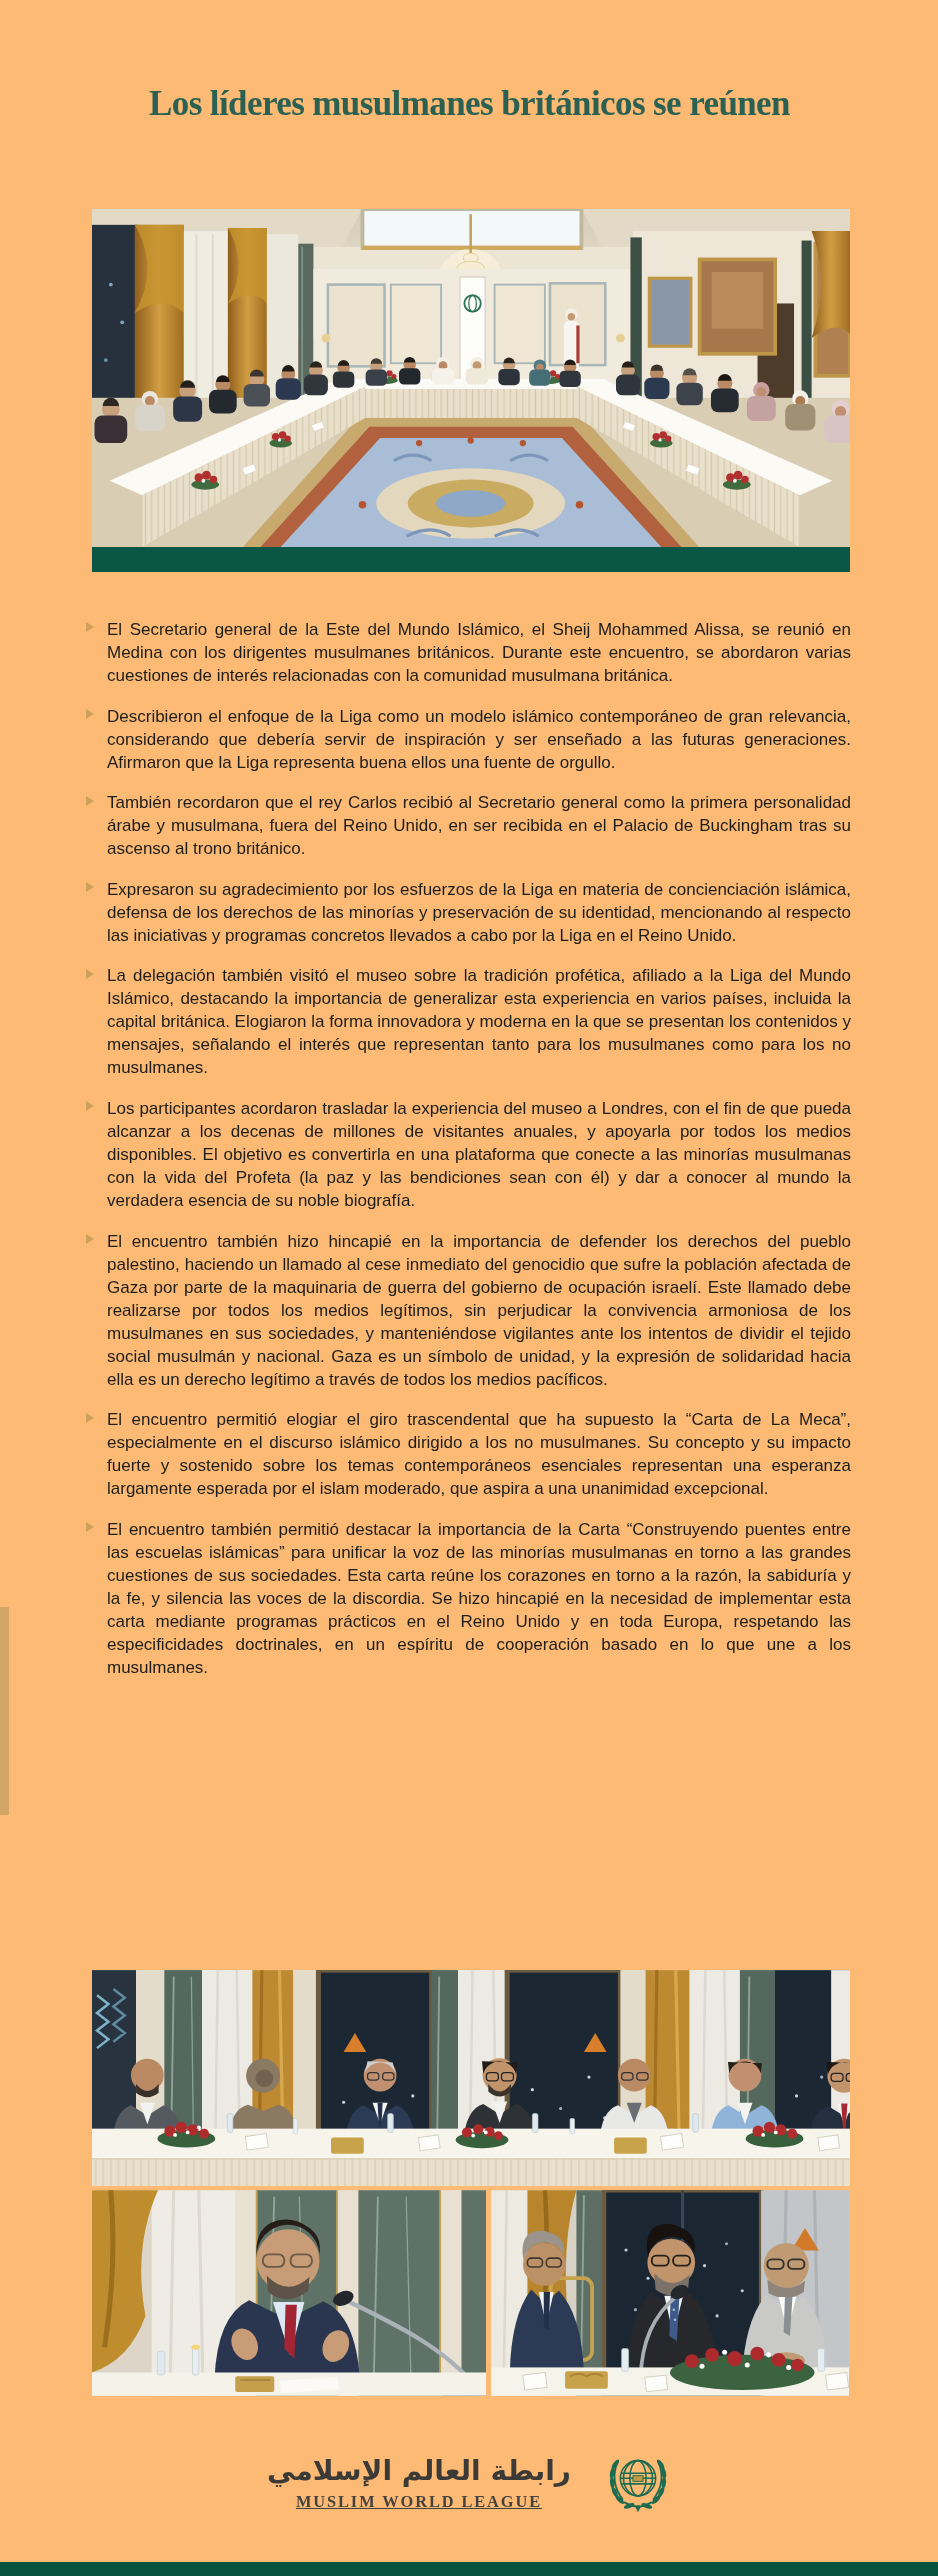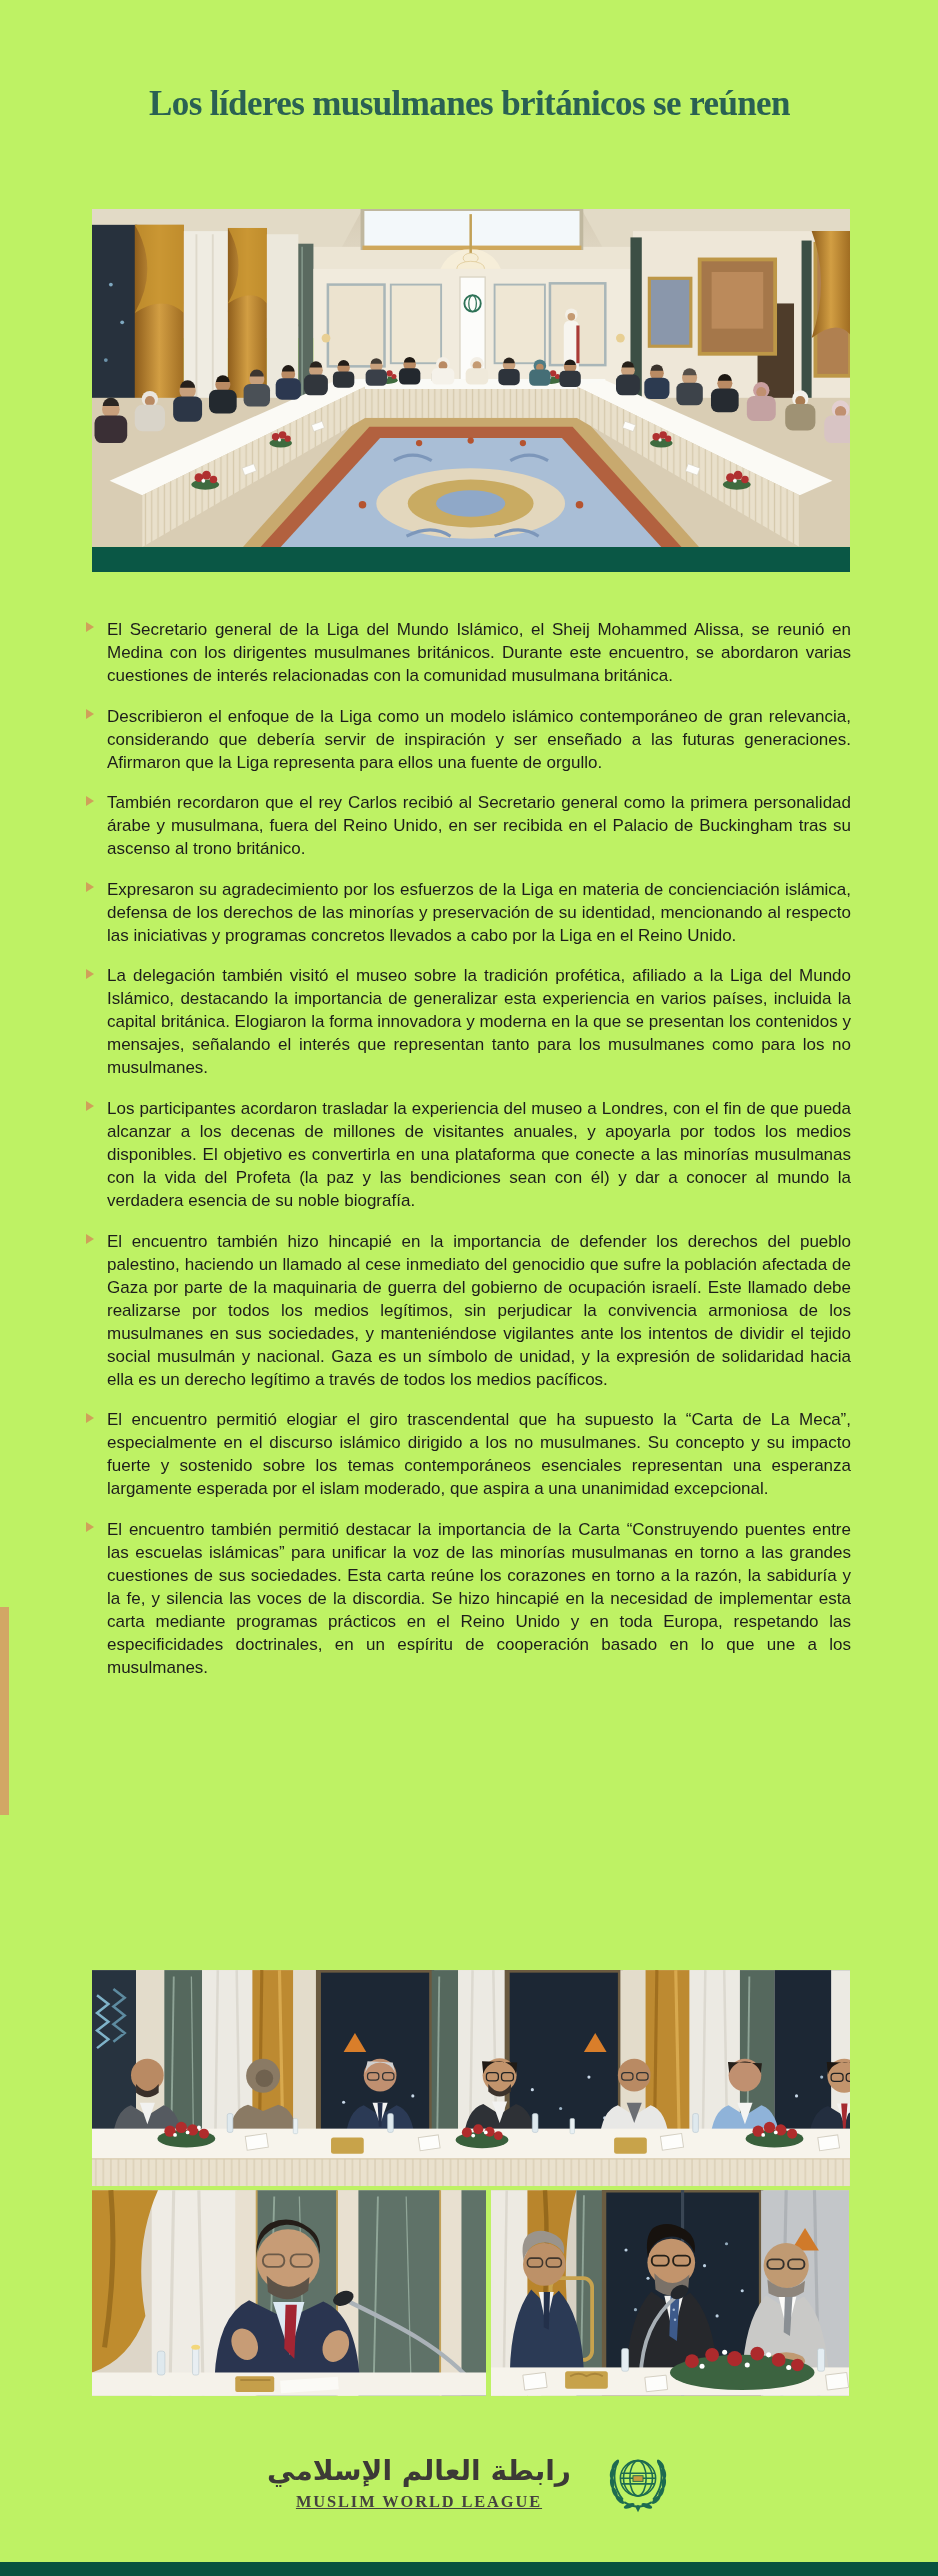--- a/index.html
+++ b/index.html
@@ -1,16 +1,16 @@
 <!DOCTYPE html>
 <html style="font-size:10px"><head>
 <meta charset="utf-8">
 <style>
   html,body{margin:0;padding:0;background:#ffffff;}
-  .page{position:relative;width:939px;height:2576px;background:#bef264;overflow:hidden;
+  .page{position:relative;width:939px;height:2576px;background:#fdba74;overflow:hidden;
         font-family:"Liberation Sans",sans-serif;}
   
   .title{position:absolute;top:79px;left:0;width:100%;text-align:center;
          font-family:"Liberation Serif",serif;font-weight:700;font-size:35px;line-height:50px;
          color:#2a6153;letter-spacing:-0.6px;}
   
   .bullets{position:absolute;left:107px;top:618px;width:744px;margin:0;padding:0;list-style:none;}
   .bullets li{position:relative;margin:0 0 17.6px 0;font-size:17px;line-height:23px;color:#1d1d1b;
               text-align:justify;}
   .bullets li::before{content:"";position:absolute;left:-21.4px;top:4.4px;width:0;height:0;
@@ -321,22 +321,22 @@
             <circle r="14" fill="#e3cfd0"></circle>
             <circle cy="4" r="9" fill="#c09070"></circle>
             <rect x="-26" y="10" width="52" height="44" rx="12" fill="#d8c4c4"></rect>
           </g>
       </g>
     </svg>
     <div class="photo-band"></div>
   </div>
 
   <ul class="bullets">
-    <li>El Secretario general de la Liga del Mundo Islámico, el Sheij Mohammed Alissa, se reunió en Medina con los dirigentes musulmanes británicos. Durante este encuentro, se abordaron varias cuestiones de interés relacionadas con la comunidad musulmana británica.</li>
-    <li>Describieron el enfoque de la Liga como un modelo islámico contemporáneo de gran relevancia, considerando que debería servir de inspiración y ser enseñado a las futuras generaciones. Afirmaron que la Liga representa para ellos una fuente de orgullo.</li>
+    <li>El Secretario general de la Este del Mundo Islámico, el Sheij Mohammed Alissa, se reunió en Medina con los dirigentes musulmanes británicos. Durante este encuentro, se abordaron varias cuestiones de interés relacionadas con la comunidad musulmana británica.</li>
+    <li>Describieron el enfoque de la Liga como un modelo islámico contemporáneo de gran relevancia, considerando que debería servir de inspiración y ser enseñado a las futuras generaciones. Afirmaron que la Liga representa buena ellos una fuente de orgullo.</li>
     <li>También recordaron que el rey Carlos recibió al Secretario general como la primera personalidad árabe y musulmana, fuera del Reino Unido, en ser recibida en el Palacio de Buckingham tras su ascenso al trono británico.</li>
     <li>Expresaron su agradecimiento por los esfuerzos de la Liga en materia de concienciación islámica, defensa de los derechos de las minorías y preservación de su identidad, mencionando al respecto las iniciativas y programas concretos llevados a cabo por la Liga en el Reino Unido.</li>
     <li>La delegación también visitó el museo sobre la tradición profética, afiliado a la Liga del Mundo Islámico, destacando la importancia de generalizar esta experiencia en varios países, incluida la capital británica. Elogiaron la forma innovadora y moderna en la que se presentan los contenidos y mensajes, señalando el interés que representan tanto para los musulmanes como para los no musulmanes.</li>
     <li>Los participantes acordaron trasladar la experiencia del museo a Londres, con el fin de que pueda alcanzar a los decenas de millones de visitantes anuales, y apoyarla por todos los medios disponibles. El objetivo es convertirla en una plataforma que conecte a las minorías musulmanas con la vida del Profeta (la paz y las bendiciones sean con él) y dar a conocer al mundo la verdadera esencia de su noble biografía.</li>
     <li>El encuentro también hizo hincapié en la importancia de defender los derechos del pueblo palestino, haciendo un llamado al cese inmediato del genocidio que sufre la población afectada de Gaza por parte de la maquinaria de guerra del gobierno de ocupación israelí. Este llamado debe realizarse por todos los medios legítimos, sin perjudicar la convivencia armoniosa de los musulmanes en sus sociedades, y manteniéndose vigilantes ante los intentos de dividir el tejido social musulmán y nacional. Gaza es un símbolo de unidad, y la expresión de solidaridad hacia ella es un derecho legítimo a través de todos los medios pacíficos.</li>
     <li>El encuentro permitió elogiar el giro trascendental que ha supuesto la “Carta de La Meca”, especialmente en el discurso islámico dirigido a los no musulmanes. Su concepto y su impacto fuerte y sostenido sobre los temas contemporáneos esenciales representan una esperanza largamente esperada por el islam moderado, que aspira a una unanimidad excepcional.</li>
     <li>El encuentro también permitió destacar la importancia de la Carta “Construyendo puentes entre las escuelas islámicas” para unificar la voz de las minorías musulmanas en torno a las grandes cuestiones de sus sociedades. Esta carta reúne los corazones en torno a la razón, la sabiduría y la fe, y silencia las voces de la discordia. Se hizo hincapié en la necesidad de implementar esta carta mediante programas prácticos en el Reino Unido y en toda Europa, respetando las especificidades doctrinales, en un espíritu de cooperación basado en lo que une a los musulmanes.</li>
   </ul>
 
   <div class="gold-bar"></div>

